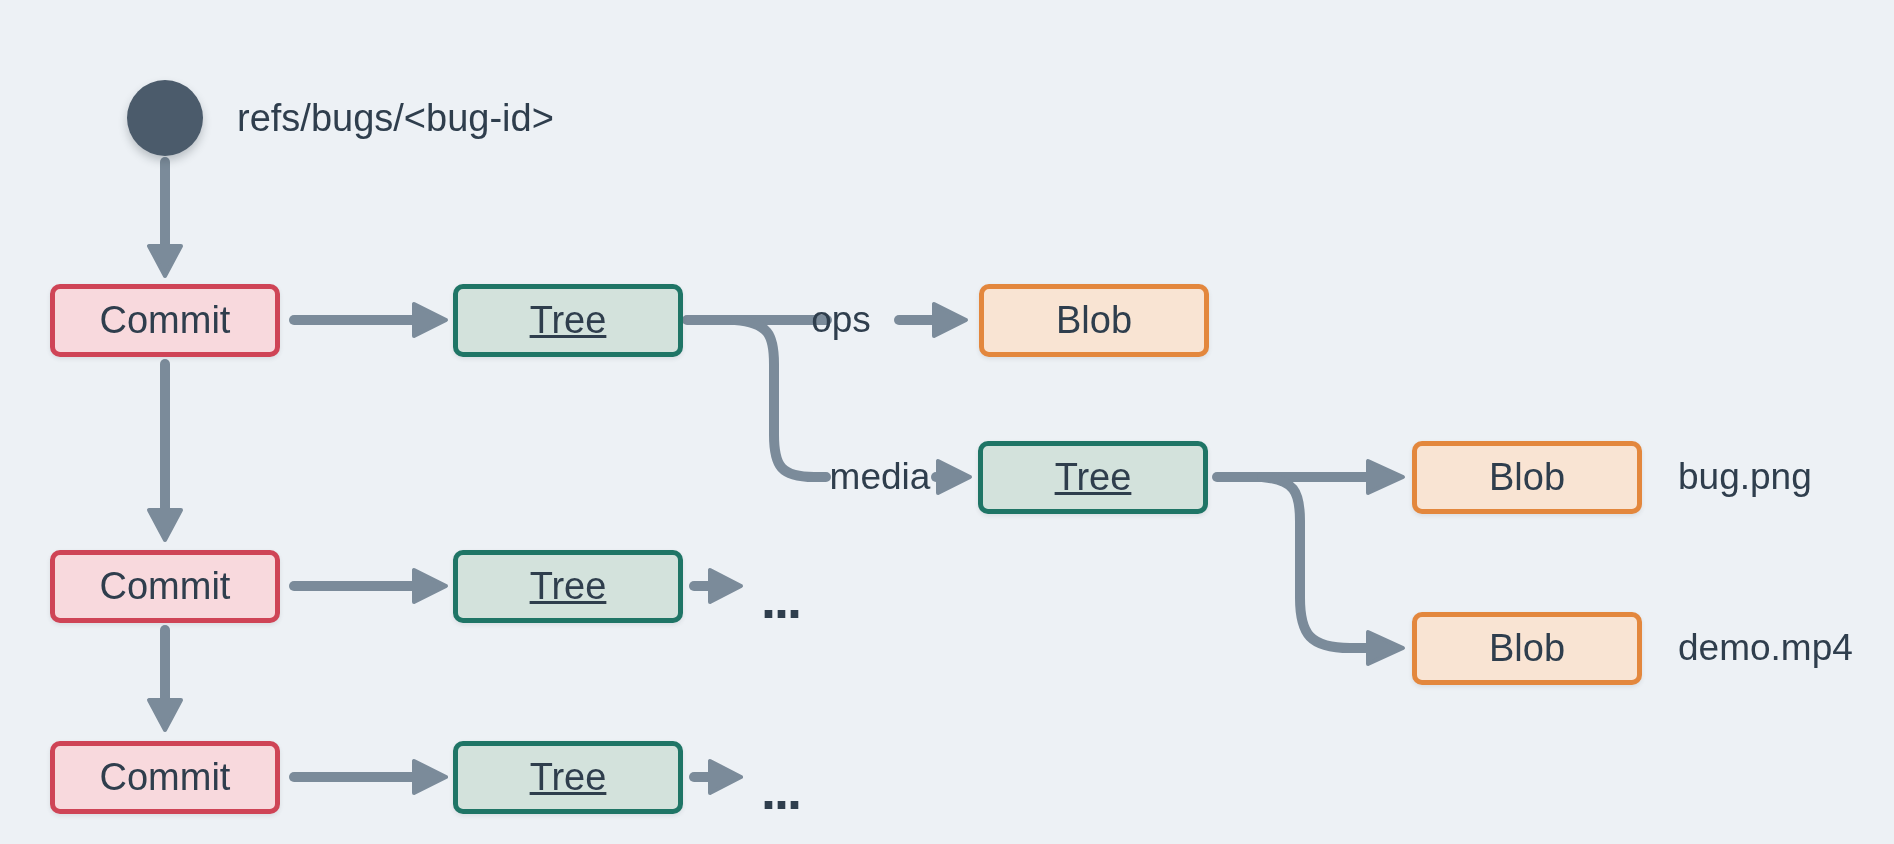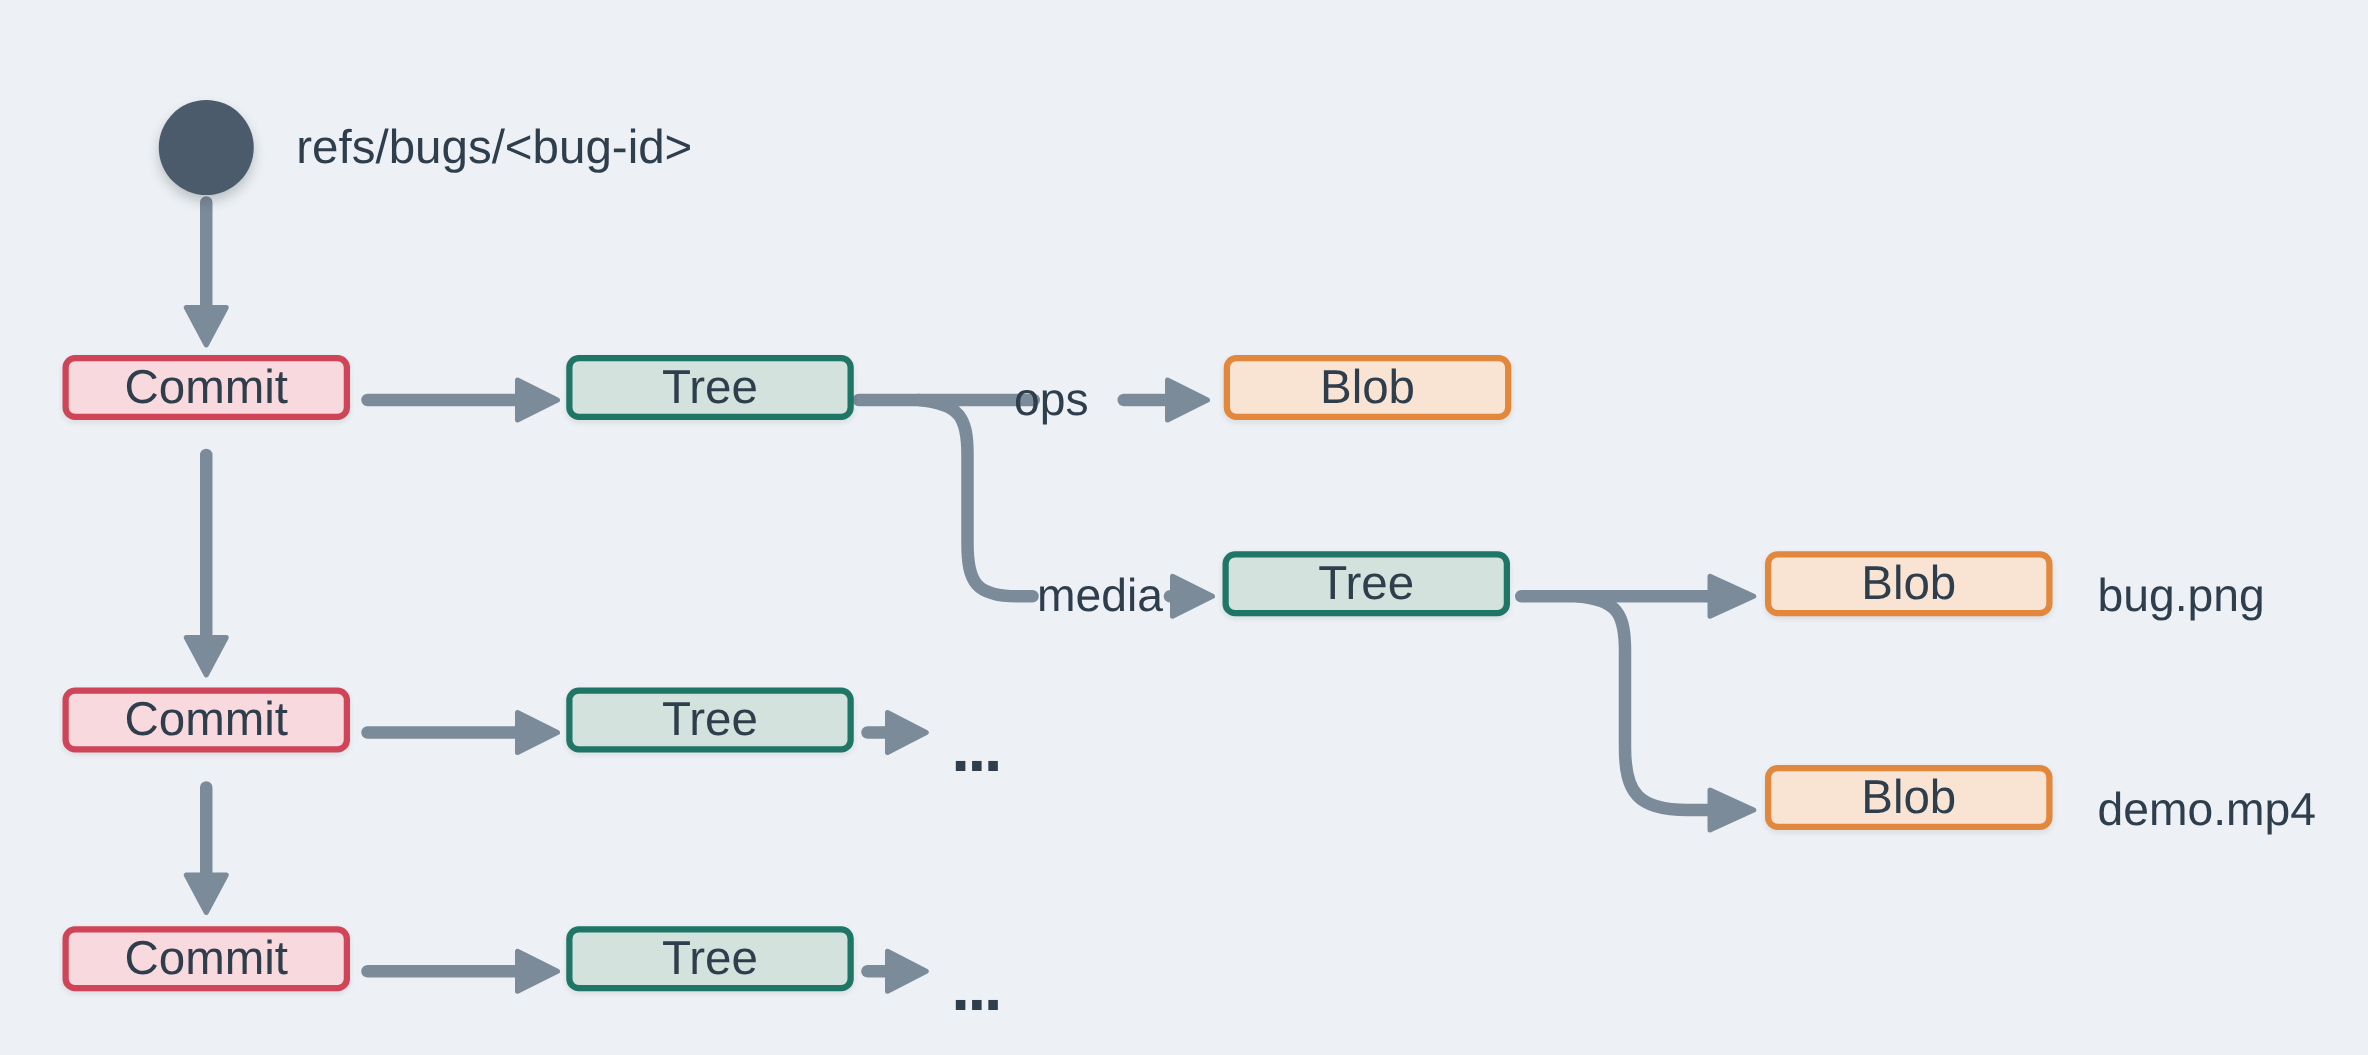--- a/index.html
+++ b/index.html
@@ -29,33 +29,33 @@
   }
   .edge-head {
     fill: var(--connector, #7b8b9a);
     stroke: var(--connector, #7b8b9a);
     stroke-width: 4;
     stroke-linejoin: round;
   }
   .node {
     position: absolute;
     width: 230px;
-    height: 52px;
+    height: 73px;
     box-sizing: border-box;
     border: 5px solid;
     border-radius: 10px;
     display: flex;
     align-items: center;
     justify-content: center;
     font-size: 38px;
     color: var(--text, #2f3e4d);
     box-shadow: 0 2px 4px rgba(50,60,70,0.10);
   }
   .commit { background: var(--commit-fill, #f8d9dd); border-color: var(--commit-border, #cf4456); }
-  .tree   { background: var(--tree-fill,   #d3e2dc); border-color: var(--tree-border,   #1f7566); }
+  .tree   { background: var(--tree-fill,   #d3e2dc); border-color: var(--tree-border,   #1f7566); text-decoration: underline; }
   .blob   { background: var(--blob-fill,   #f9e4d3); border-color: var(--blob-border,   #e3873d); }
 
   #ref-circle {
     position: absolute;
     left: 127px; top: 48px;
     width: 76px; height: 76px;
     border-radius: 50%;
     background: var(--ref-circle, #4b5b6b);
     box-shadow: 0 5px 9px rgba(40,50,60,0.25);
   }

